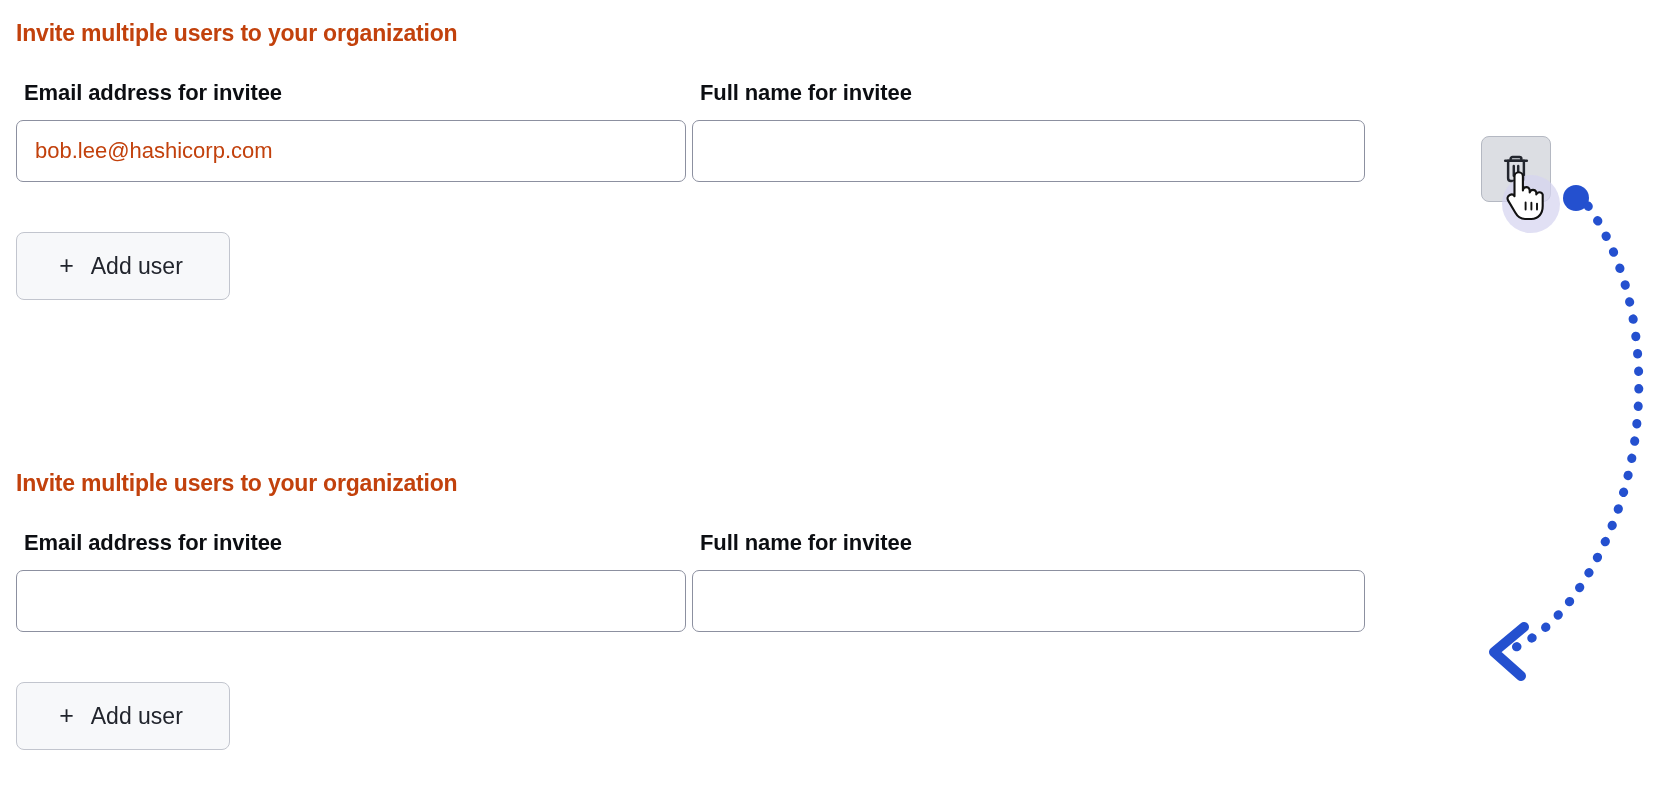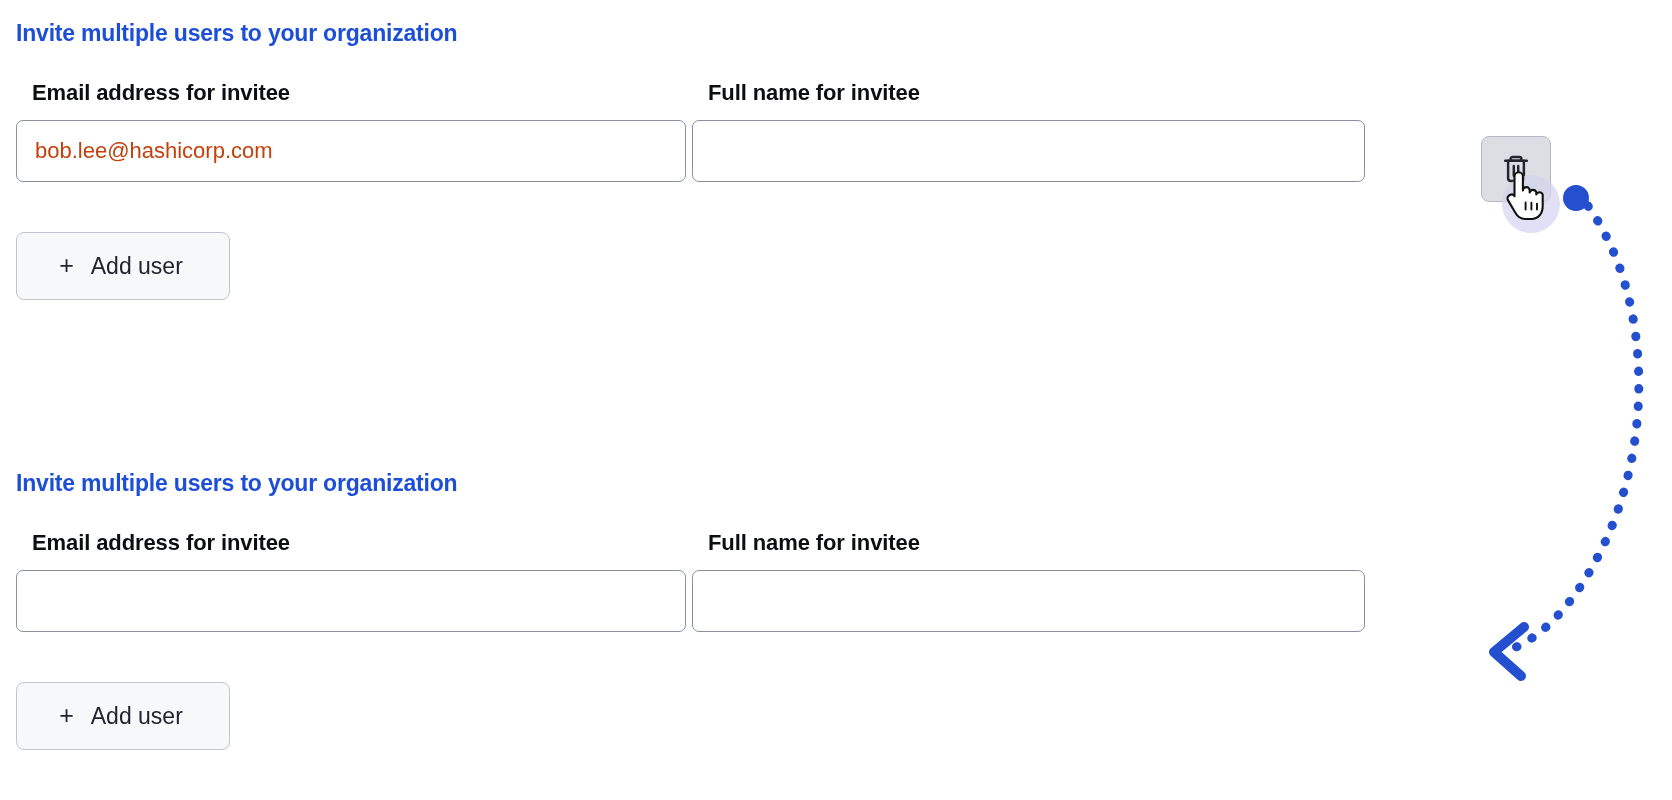--- a/index.html
+++ b/index.html
@@ -32,38 +32,38 @@
   .invite-block.block-1 { top: 0px; }
   .invite-block.block-2 { top: 450px; }
 
   .section-title {
     position: absolute;
     left: 16px;
     top: 20px;
     font-size: 23px;
     font-weight: bold;
     letter-spacing: -0.2px;
-    color: #1d4ed8;
+    color: #c2410c;
     white-space: nowrap;
   }
 
   .field {
     position: absolute;
     top: 80px;
   }
   .field.email-field  { left: 16px;  width: 670px; }
   .field.name-field   { left: 692px; width: 673px; }
 
   .field-label {
     font-size: 22px;
     font-weight: bold;
     letter-spacing: -0.1px;
     color: #0c0e12;
     display: block;
-    margin: 0 0 14px 16px;
+    margin: 0 0 14px 8px;
     white-space: nowrap;
   }
 
   .text-input {
     box-sizing: border-box;
     display: block;
     width: 100%;
     height: 62px;
     border: 1.6px solid #8c90a0;
     border-radius: 7px;

